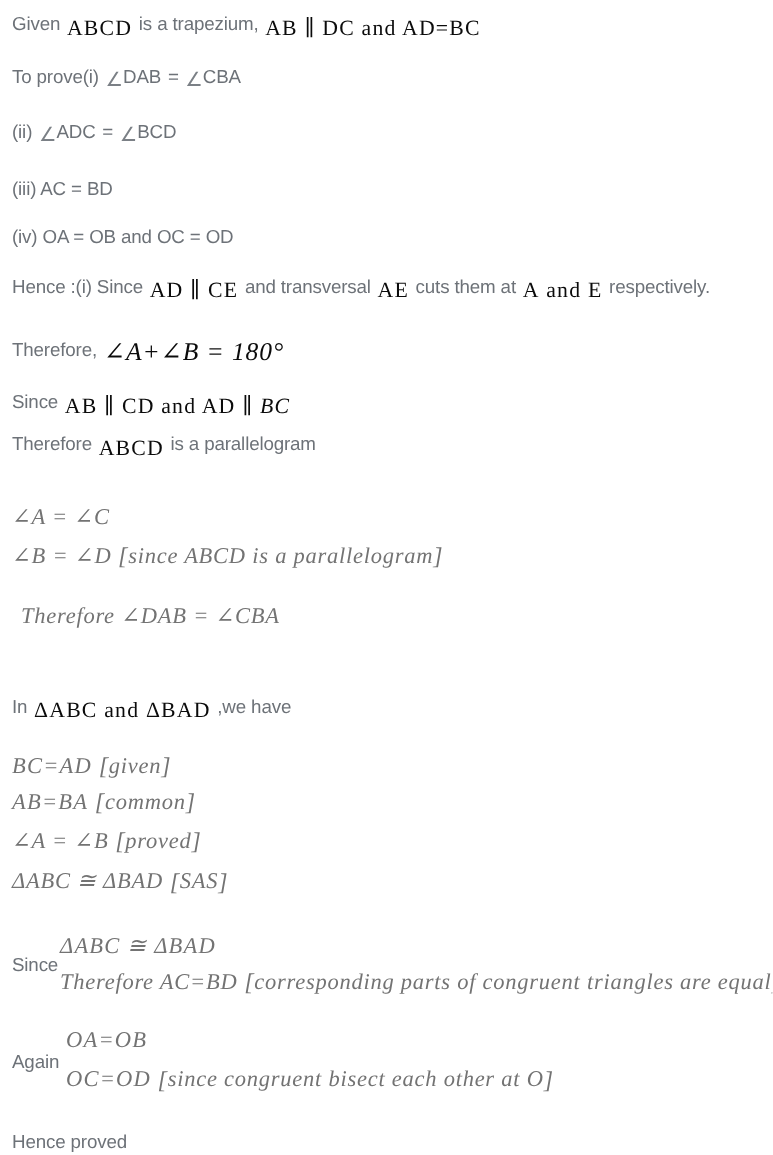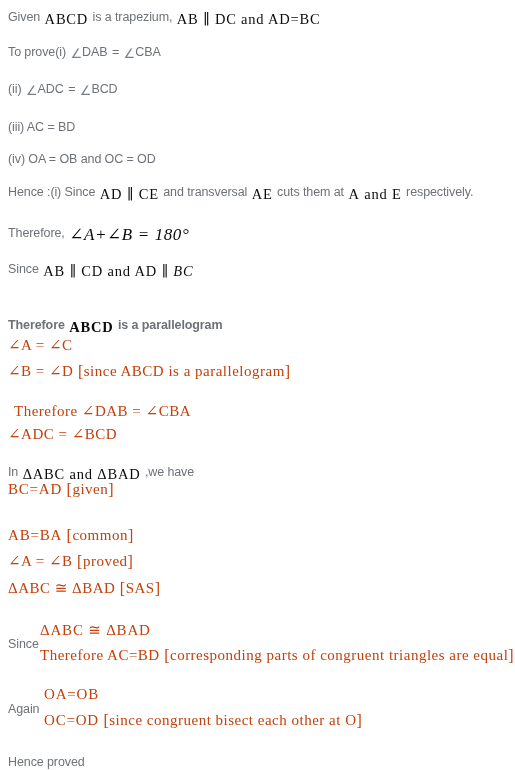--- a/index.html
+++ b/index.html
@@ -45,23 +45,24 @@
     letter-spacing: 0.6px;
     position: relative;
     top: 3px;
   }
   .math.it {
     font-style: italic;
   }
   .math-blk {
     font-family: "Liberation Serif", "DejaVu Serif", serif;
     font-size: 15px;
-    color: #c2410c;
+    color: #737373;
     letter-spacing: 0.5px;
     white-space: nowrap;
+    font-style: italic;
   }
   .sp { letter-spacing: 0.8px; }
   .brk {
     font-size: 16px;
     font-family: "Liberation Serif", "DejaVu Serif", serif;
     position: relative;
     top: 1px;
   }
   .ang-gray {
     font-family: "DejaVu Sans", sans-serif;
@@ -124,52 +125,49 @@
   <div class="ln" style="top:223px;">
     <span class="txt">Therefore,</span>
     <span class="math it" style="font-size:17px;">∠A+∠B = 180°</span>
   </div>
 
   <div class="ln" style="top:260px;">
     <span class="txt">Since</span>
     <span class="math sp">AB ∥ CD and AD ∥ </span><span class="math it sp">BC</span>
   </div>
 
-  <div class="ln" style="top:316px;font-weight:bold;">
+  <div class="ln" style="top:288px;">
     <span class="txt">Therefore</span>
     <span class="math sp">ABCD</span>
     <span class="txt">is a parallelogram</span>
   </div>
 
   <div class="ln" style="top:337px;">
     <span class="math-blk it">∠A = ∠C</span>
   </div>
 
   <div class="ln" style="top:403px; left:14px;">
     <span class="math-blk it">Therefore ∠DAB = ∠CBA</span>
   </div>
 
   <div class="ln" style="top:363px;">
     <span class="math-blk it">∠B = ∠D</span>
     <span class="math-blk brk">[</span><span class="math-blk">since ABCD is a parallelogram</span><span class="math-blk brk">]</span>
   </div>
 
-  <div class="ln" style="top:426px;">
-    <span class="math-blk it">∠ADC = ∠BCD</span>
-  </div>
 
   <div class="ln" style="top:463px;">
     <span class="txt">In</span>
     <span class="math sp">ΔABC</span>
     <span class="math sp">and</span>
     <span class="math sp">ΔBAD</span>
     <span class="txt">,we have</span>
   </div>
 
-  <div class="ln" style="top:481px;text-align:center;">
+  <div class="ln" style="top:503px;text-align:center;">
     <span class="math-blk sp">BC=AD</span>
     <span class="math-blk brk">[</span><span class="math-blk">given</span><span class="math-blk brk">]</span>
   </div>
 
   <div class="ln" style="top:527px;">
     <span class="math-blk sp">AB=BA</span>
     <span class="math-blk brk">[</span><span class="math-blk">common</span><span class="math-blk brk">]</span>
   </div>
 
   <div class="ln" style="top:553px;">

